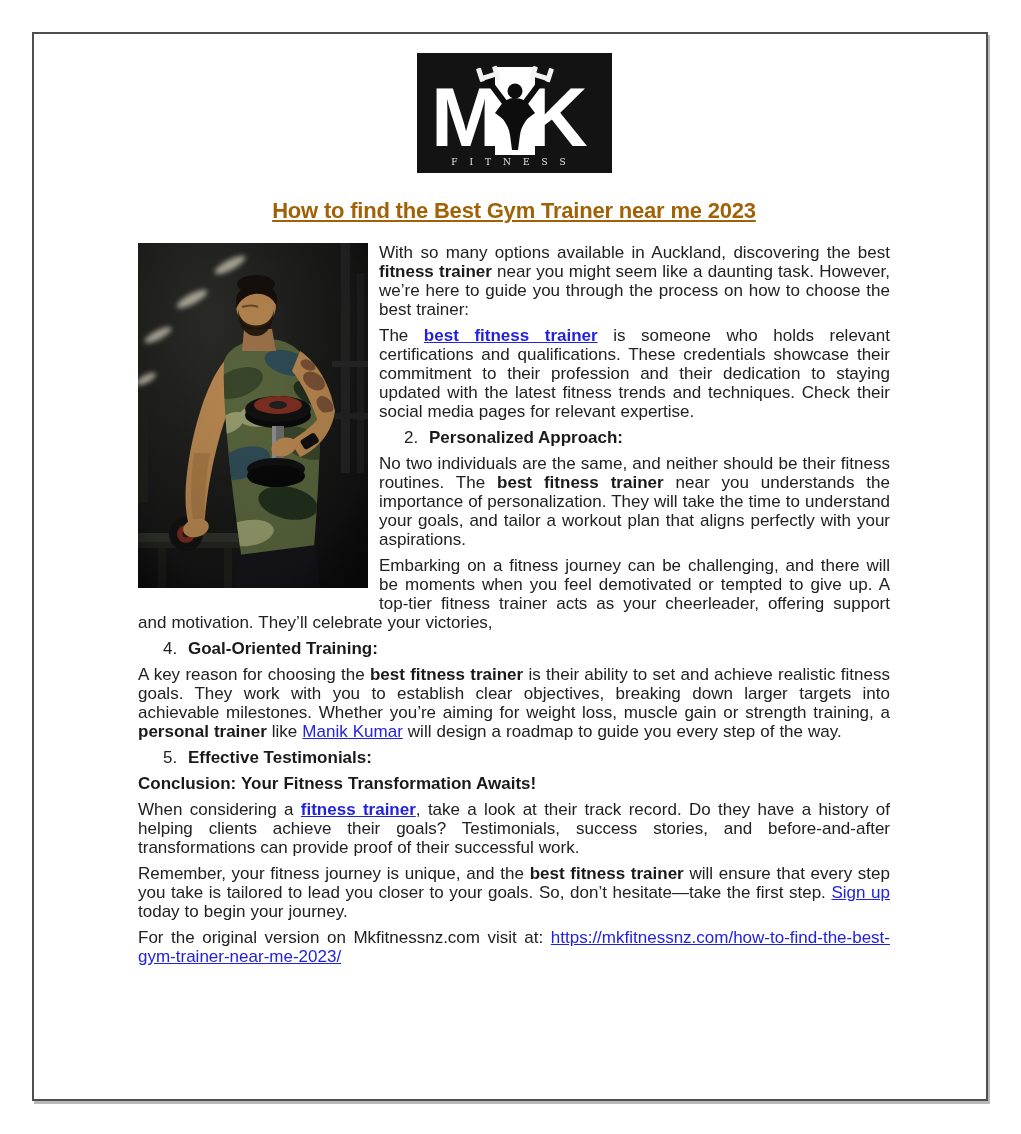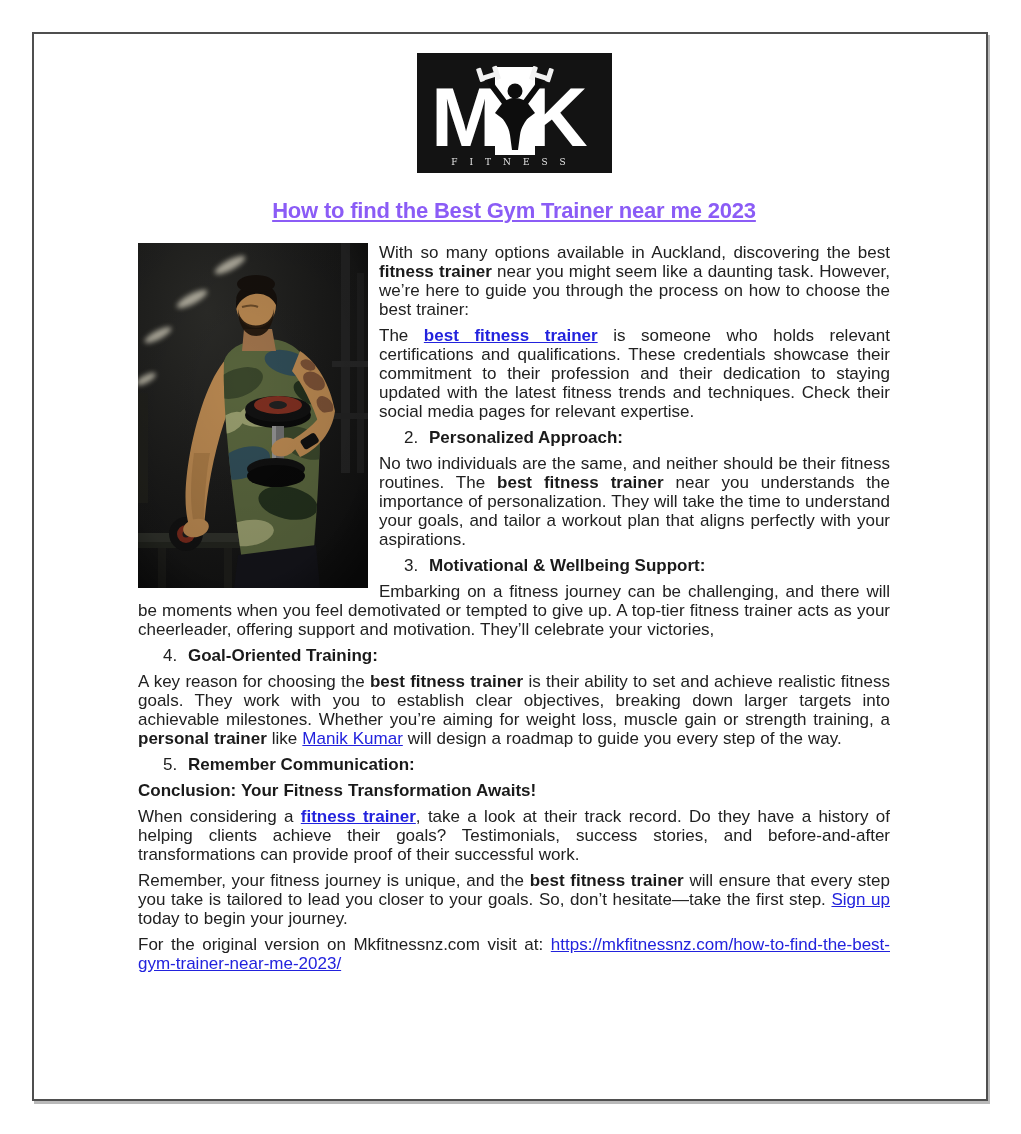--- a/index.html
+++ b/index.html
@@ -4,21 +4,21 @@
 <style>
   html,body{margin:0;padding:0;background:#ffffff;}
   body{width:1021px;height:1134px;position:relative;overflow:hidden;
        font-family:"Liberation Sans",sans-serif;}
   .page{position:absolute;left:32px;top:32px;width:952px;height:1065px;
         background:#fff;border:2px solid #4f4f4f;box-shadow:2px 3px 0 #b9b9b9;}
   .content{margin:0 96px 0 104px;}
   .logo-wrap{text-align:center;padding-top:19px;line-height:0;}
   .logo{display:inline-block;width:195px;height:120px;}
   h1.title{margin:24px 0 18px 0;text-align:center;font-size:22px;line-height:28px;
-           font-weight:bold;color:#8b5cf6;letter-spacing:-0.2px;}
+           font-weight:bold;color:#a16207;letter-spacing:-0.2px;}
   h1.title .u{text-decoration:underline;}
   article{color:#212121;font-size:17px;line-height:19px;}
   article p{margin:0 0 7px 0;text-align:justify;overflow-wrap:break-word;word-spacing:0.3px;}
   .lh{margin:0 0 7px 0;text-indent:25px;}
   .lh .num{display:inline-block;min-width:25px;text-indent:0;font-weight:normal;color:#212121;}
   .b{font-weight:bold;color:#1a1a1a;}
   a.lnk{color:#2222dd;text-decoration:underline;cursor:pointer;}
   .photo{float:left;width:230px;height:345px;margin:0 11px 8px 0;line-height:0;}
   .photo svg{width:230px;height:345px;display:block;}
 </style>
@@ -143,25 +143,24 @@
             <path d="M104,64 C110,62 116,62 120,64" stroke="#4a3018" stroke-width="2" fill="none" opacity="0.7"></path>
           </g>
           <rect width="230" height="345" fill="url(#vig)"></rect>
         </svg>
       </div>
       <div>
           <p><span>With so many options available in Auckland, discovering the best </span><span class="b">fitness trainer</span><span> near you might seem like a daunting task. However, we’re here to guide you through the process on how to choose the best trainer:</span></p>
           <p><span>The </span><a href="#" class="lnk b">best fitness trainer</a><span> is someone who holds relevant certifications and qualifications. These credentials showcase their commitment to their profession and their dedication to staying updated with the latest fitness trends and techniques. Check their social media pages for relevant expertise.</span></p>
           <div class="lh"><span class="num">2.</span><span class="b">Personalized Approach:</span></div>
           <p><span>No two individuals are the same, and neither should be their fitness routines. The </span><span class="b">best fitness trainer</span><span> near you understands the importance of personalization. They will take the time to understand your goals, and tailor a workout plan that aligns perfectly with your aspirations.</span></p>
-          <div class="lh"><span class="num">3.</span><span class="b">Motivational &amp; Wellbeing Support:</span></div>
           <p><span>Embarking on a fitness journey can be challenging, and there will be moments when you feel demotivated or tempted to give up. A top-tier fitness trainer acts as your cheerleader, offering support and motivation. They’ll celebrate your victories,</span></p>
           <div class="lh"><span class="num">4.</span><span class="b">Goal-Oriented Training:</span></div>
           <p><span>A key reason for choosing the </span><span class="b">best fitness trainer</span><span> is their ability to set and achieve realistic fitness goals. They work with you to establish clear objectives, breaking down larger targets into achievable milestones. Whether you’re aiming for weight loss, muscle gain or strength training, a </span><span class="b">personal trainer</span><span> like </span><a href="#" class="lnk">Manik Kumar</a><span> will design a roadmap to guide you every step of the way.</span></p>
-          <div class="lh"><span class="num">5.</span><span class="b">Remember Communication:</span></div>
+          <div class="lh"><span class="num">5.</span><span class="b">Effective Testimonials:</span></div>
           <p><span class="b">Conclusion: Your Fitness Transformation Awaits!</span></p>
           <p><span>When considering a </span><a href="#" class="lnk b">fitness trainer</a><span>, take a look at their track record. Do they have a history of helping clients achieve their goals? Testimonials, success stories, and before-and-after transformations can provide proof of their successful work.</span></p>
           <p><span>Remember, your fitness journey is unique, and the </span><span class="b">best fitness trainer</span><span> will ensure that every step you take is tailored to lead you closer to your goals. So, don’t hesitate—take the first step. </span><a href="#" class="lnk">Sign up </a><span>today to begin your journey.</span></p>
           <p><span>For the original version on Mkfitnessnz.com visit at: </span><a href="#" class="lnk">https://mkfitnessnz.com/how-to-find-the-best-gym-trainer-near-me-2023/</a></p>
         </div>
     </article>
 
   </div>
 </div>
 

